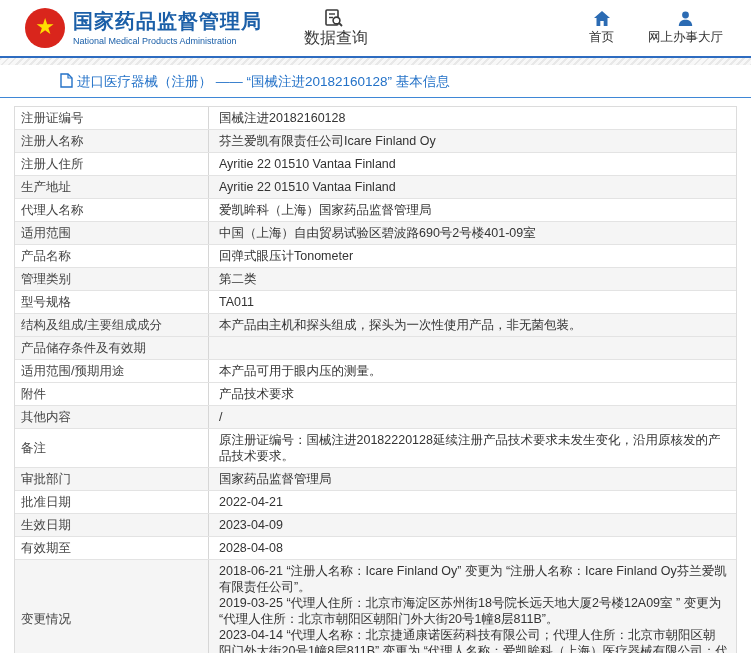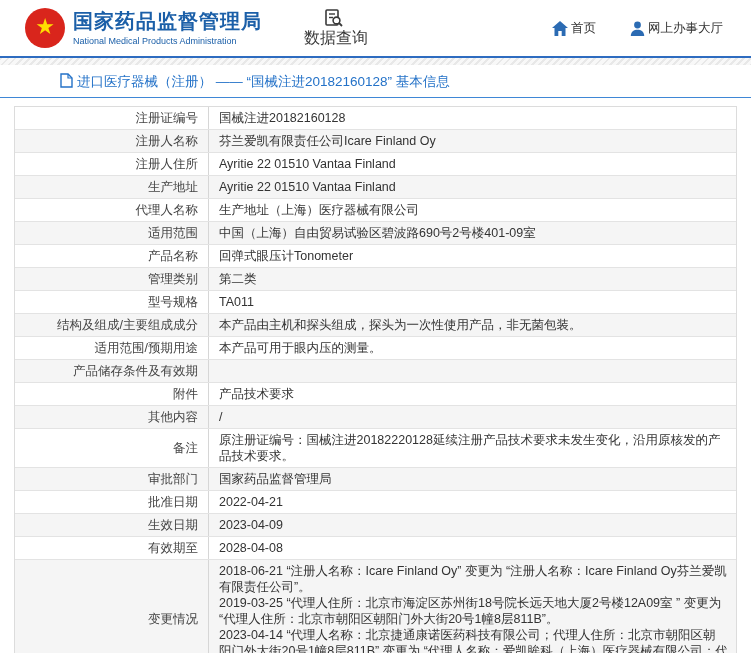--- a/index.html
+++ b/index.html
@@ -12,42 +12,42 @@
   .emblem { width: 40px; height: 40px; border-radius: 50%; background: #d9251c;
     display: flex; align-items: center; justify-content: center; flex: 0 0 40px; }
   .emblem .star { color: #ffde00; font-size: 22px; line-height: 1; margin-top: -2px; }
   .titleblock { margin-left: 8px; }
   .site-title { color: #1b5fa8; font-size: 20px; font-weight: bold; letter-spacing: 1px; line-height: 1.1; }
   .site-subtitle { color: #1b5fa8; font-size: 9px; margin-top: 4px; }
   .dataquery { display: flex; align-items: center; margin-left: 42px; color: #3a3a3a;
     font-size: 16px; cursor: pointer; flex-direction: column; }
   .dataquery svg { margin-right: 4px; display: block; }
   .headnav { margin-left: auto; display: flex; align-items: flex-start; gap: 34px; }
-  .headnav .navitem { display: flex; flex-direction: row; align-items: center; gap: 3px;
+  .headnav .navitem { display: flex; flex-direction: column; align-items: center; gap: 3px;
     color: #333; font-size: 12.5px; text-decoration: none; cursor: pointer; }
   .headnav svg { display: block; }
 
   .blue-line { height: 2px; background: #2e6cc0; }
   .hatch { height: 7px;
     background: repeating-linear-gradient(135deg, #e8e8e8 0 2px, #f8f8f8 2px 5px); }
 
   
   .breadcrumb-wrap { padding: 8px 0 6px 14px; }
   .breadcrumb { display: flex; align-items: center; color: #2472c8; font-size: 13.5px; padding-left: 46px; }
   .breadcrumb svg { margin-right: 4px; flex: 0 0 auto; }
   .blue-underline { height: 1px; background: #3f87d6; width: 100%; }
 
   
   .table { margin: 8px 14px 0 14px; border: 1px solid #dcdcdc; border-bottom: none; }
   .row { display: flex; border-bottom: 1px solid #e3e3e3; background: #fff; }
   .row.alt { background: #f5f5f5; }
   .cell { font-size: 12.5px; line-height: 16px; color: #333; }
   .cell.label { width: 194px; flex: 0 0 194px; text-align: right; color: #444;
     padding: 3px 10px 3px 6px; border-right: 1px solid #d6d6d6;
-    display: flex; align-items: center; justify-content: flex-end; min-height: 21px; }
+    display: flex; align-items: center; min-height: 21px; }
   .cell.value { flex: 1; padding: 3px 8px 3px 10px; display: flex; align-items: center;
     min-height: 21px; white-space: pre-line; }
 </style>
 </head>
 <body>
 
 <div class="page">
 
   <div class="header">
     <div class="emblem">
@@ -128,21 +128,21 @@
       <div class="row alt">
         <div class="cell label">
           <span>生产地址</span>
         </div>
         <div class="cell value">Ayritie 22 01510 Vantaa Finland</div>
       </div>
       <div class="row">
         <div class="cell label">
           <span>代理人名称</span>
         </div>
-        <div class="cell value">生产地址（上海）医疗器械有限公司</div>
+        <div class="cell value">爱凯眸科（上海）国家药品监督管理局</div>
       </div>
       <div class="row alt">
         <div class="cell label">
           <span>适用范围</span>
         </div>
         <div class="cell value">中国（上海）自由贸易试验区碧波路690号2号楼401-09室</div>
       </div>
       <div class="row">
         <div class="cell label">
           <span>产品名称</span>
@@ -160,31 +160,31 @@
           <span>型号规格</span>
         </div>
         <div class="cell value">TA011</div>
       </div>
       <div class="row alt">
         <div class="cell label">
           <span>结构及组成/主要组成成分</span>
         </div>
         <div class="cell value">本产品由主机和探头组成，探头为一次性使用产品，非无菌包装。</div>
       </div>
+      <div class="row alt">
+        <div class="cell label">
+          <span>产品储存条件及有效期</span>
+        </div>
+        <div class="cell value"></div>
+      </div>
       <div class="row">
         <div class="cell label">
           <span>适用范围/预期用途</span>
         </div>
         <div class="cell value">本产品可用于眼内压的测量。</div>
-      </div>
-      <div class="row alt">
-        <div class="cell label">
-          <span>产品储存条件及有效期</span>
-        </div>
-        <div class="cell value"></div>
       </div>
       <div class="row">
         <div class="cell label">
           <span>附件</span>
         </div>
         <div class="cell value">产品技术要求</div>
       </div>
       <div class="row alt">
         <div class="cell label">
           <span>其他内容</span>

